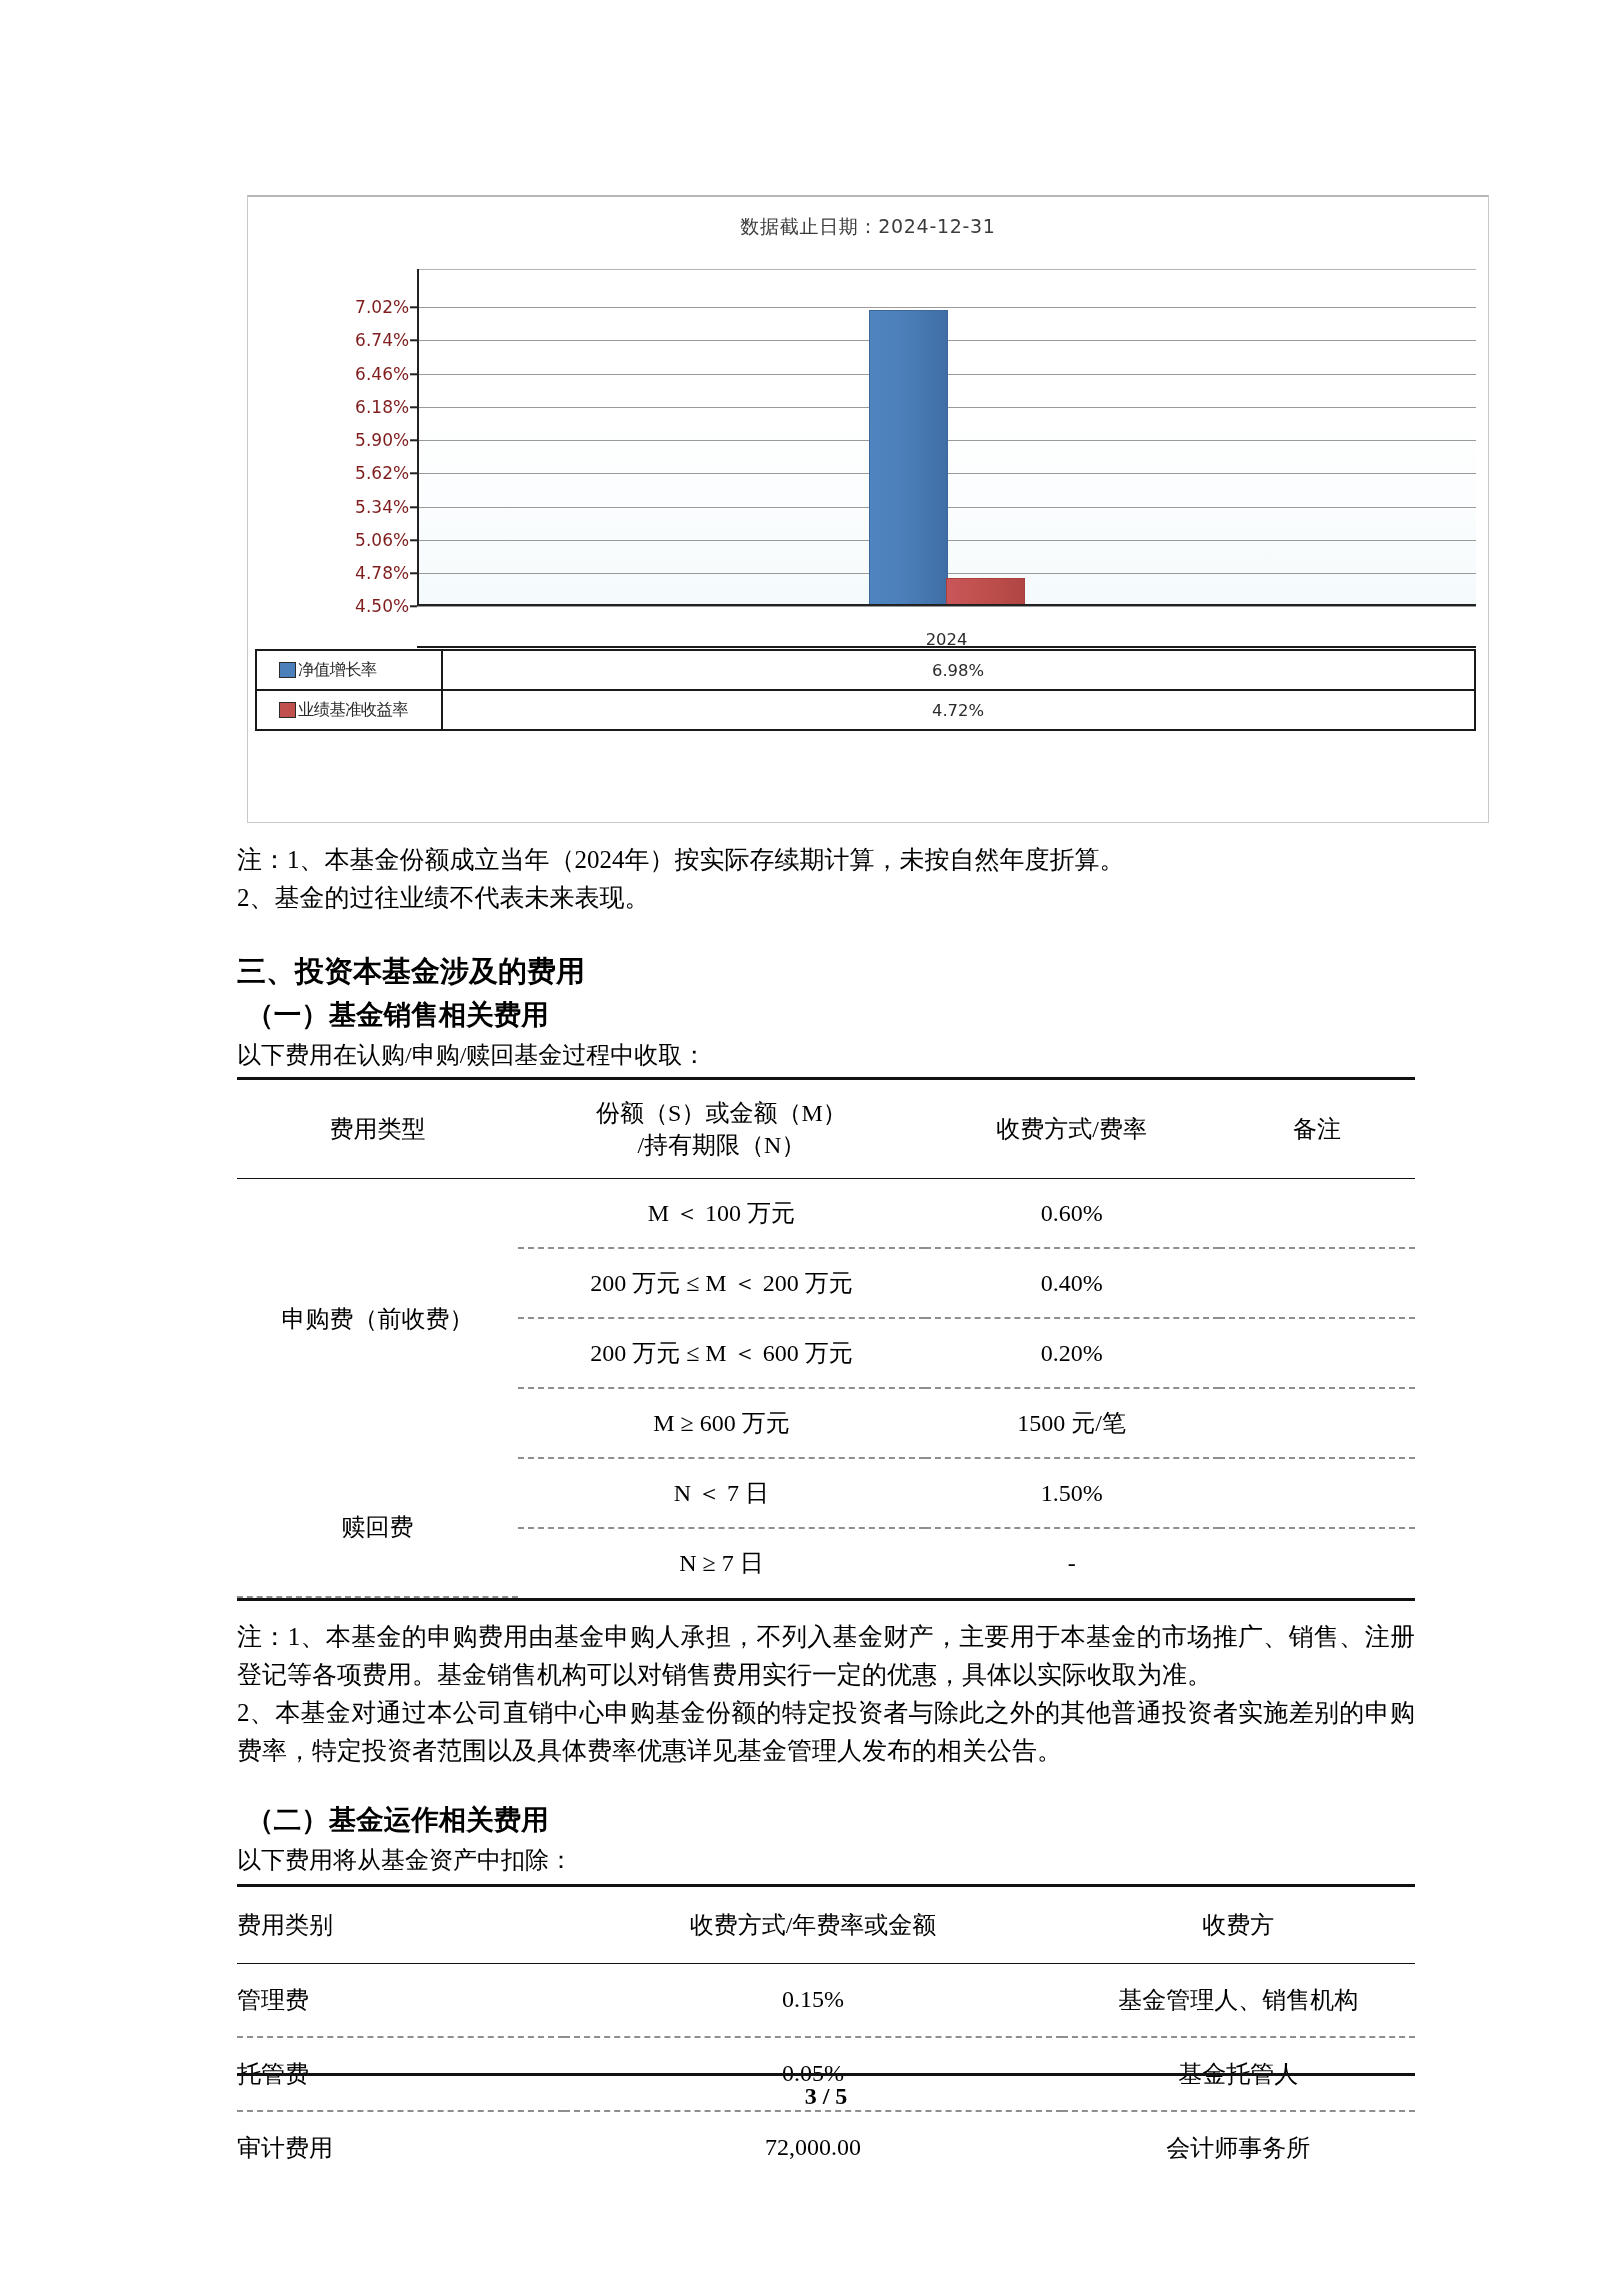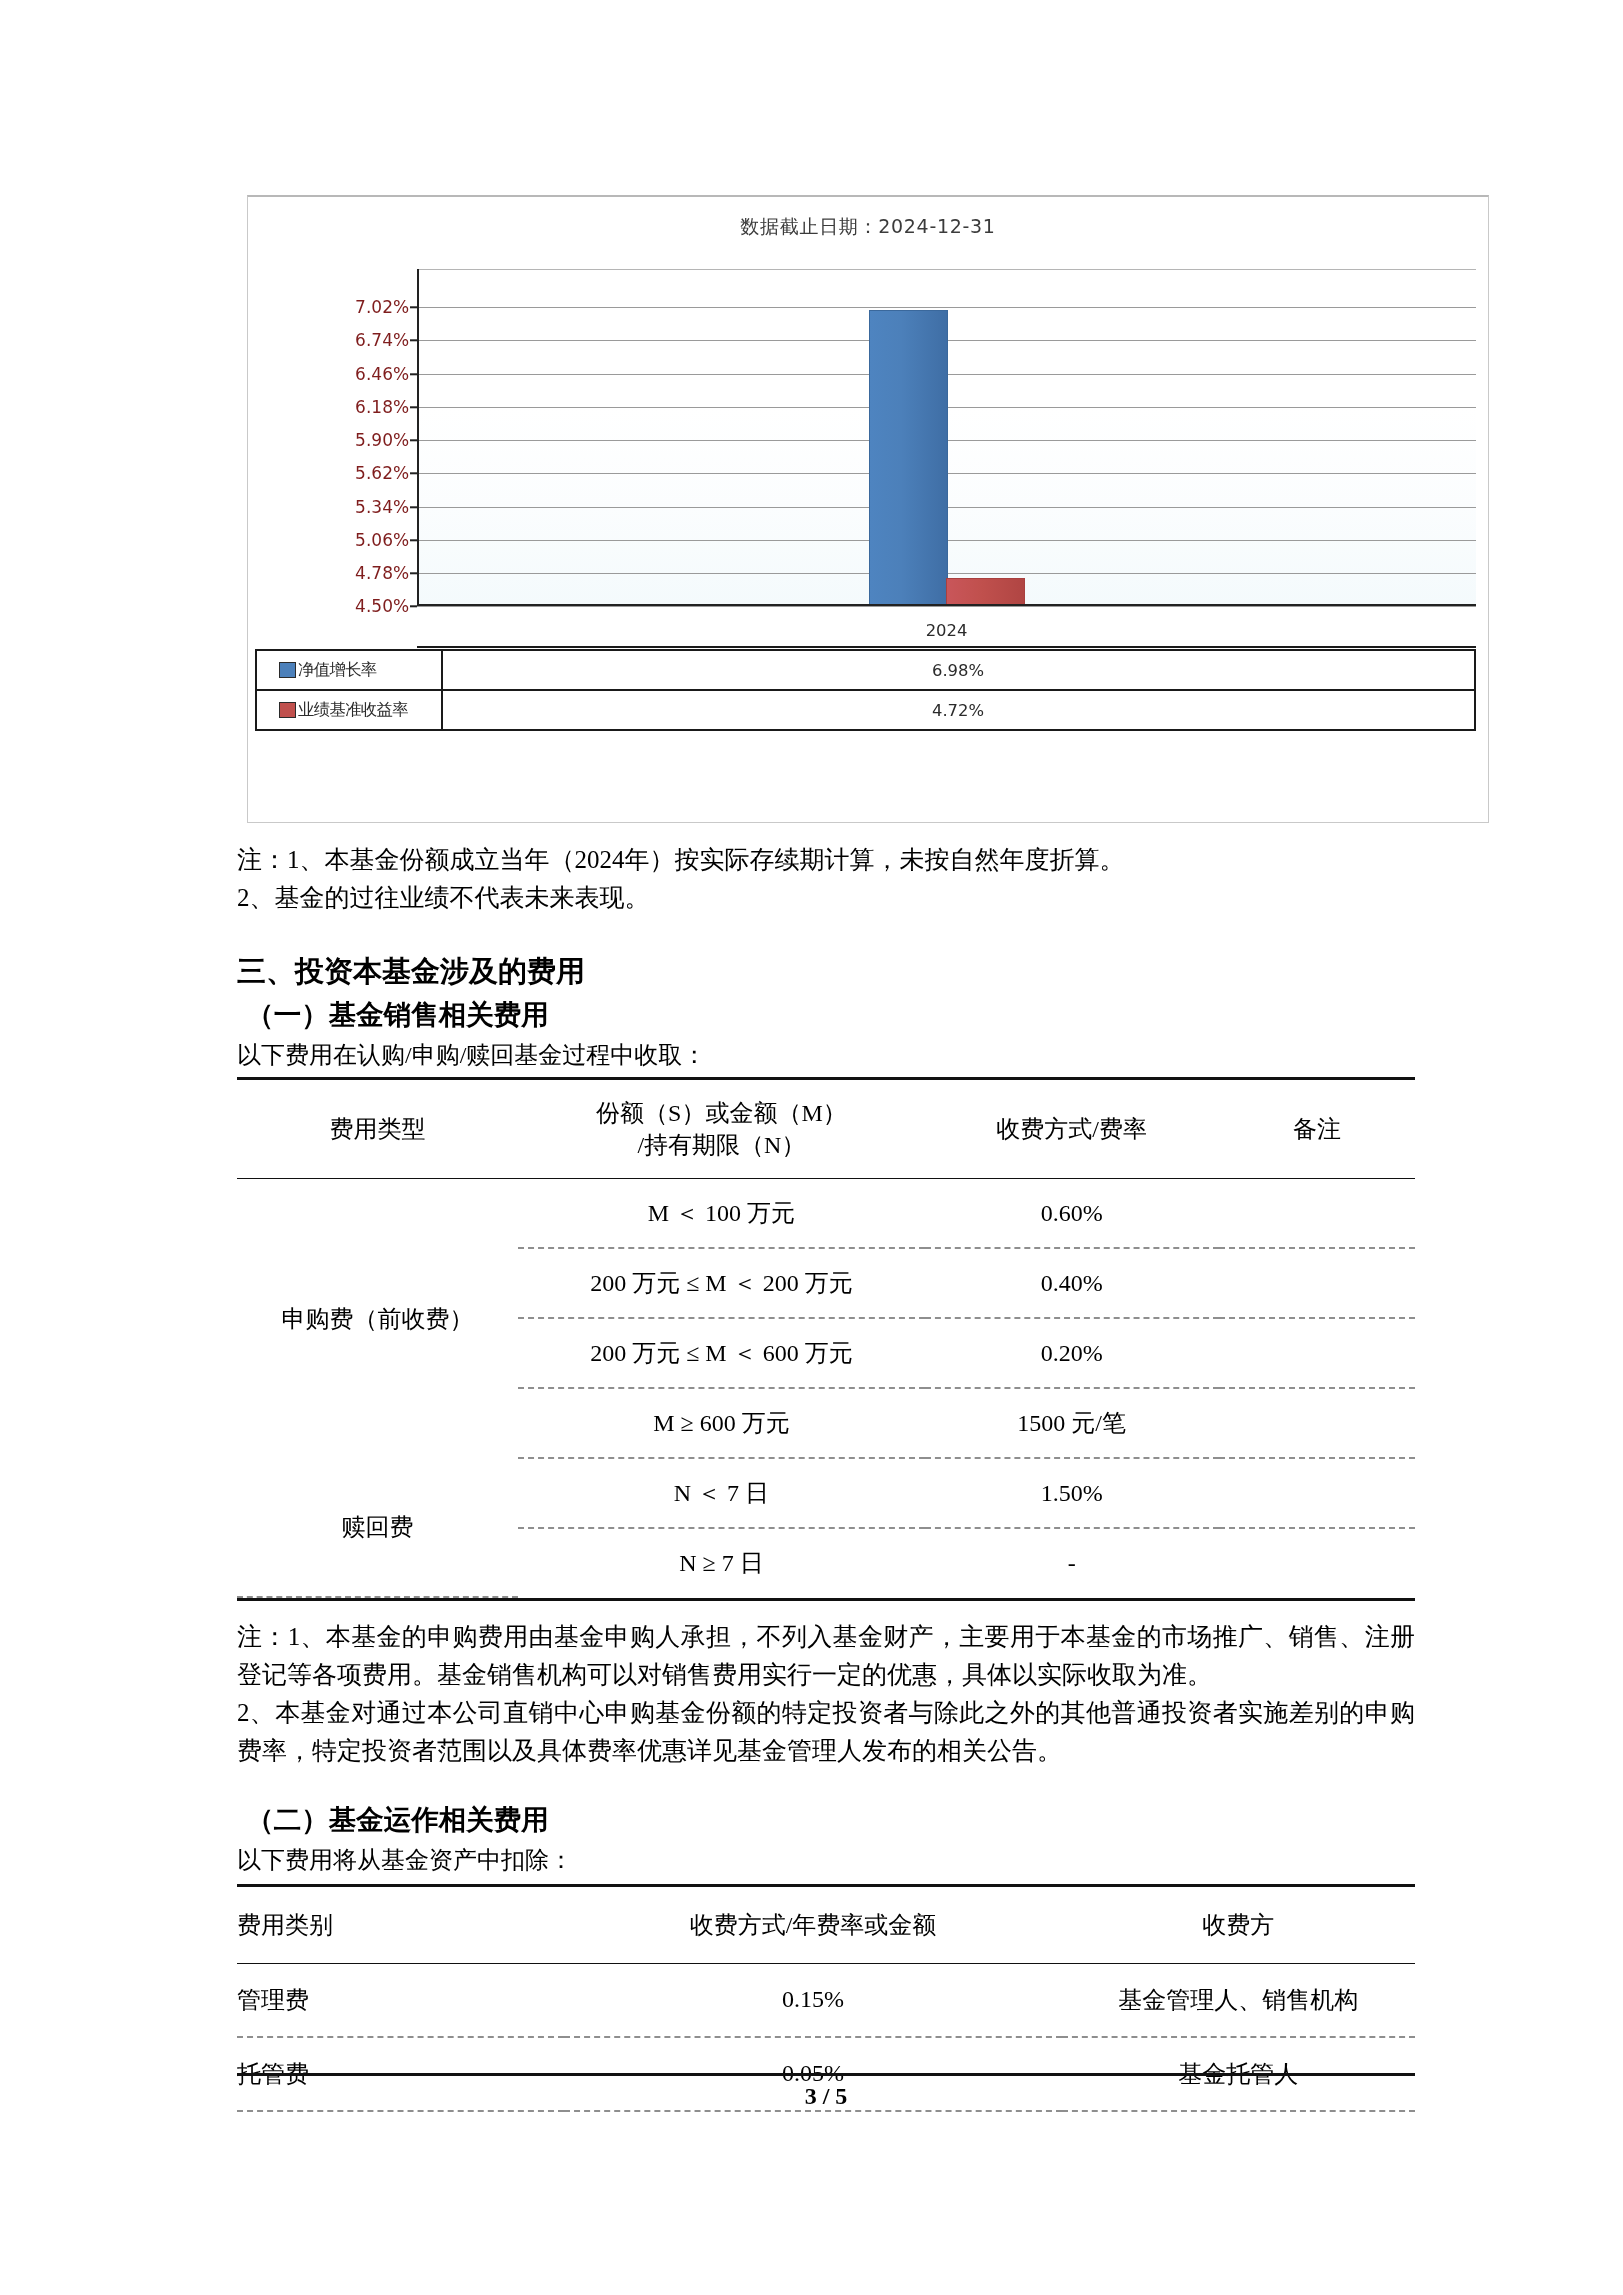--- a/index.html
+++ b/index.html
@@ -115,21 +115,21 @@
     top: 412px;
     width: 1059px;
     height: 39px;
     border-bottom: 2px solid #1a1a1a;
     box-sizing: border-box;
   }
   .cat-label {
     position: absolute;
     left: 0;
     right: 0;
-    top: 12px;
+    top: 21px;
     text-align: center;
     font-family: "DejaVu Sans", "Liberation Sans", sans-serif;
     font-size: 16.4px;
     color: #2b2b2b;
   }
   .legend-table {
     position: absolute;
     left: 6.5px;
     top: 452px;
     width: 1221px;
@@ -412,20 +412,25 @@
     <tr class="datarow">
       <td class="colL dashrule">管理费</td>
       <td class="colC dashrule">0.15%</td>
       <td class="colC dashrule">基金管理人、销售机构</td>
     </tr>
     <tr class="datarow">
       <td class="colL dashrule">托管费</td>
       <td class="colC dashrule">0.05%</td>
       <td class="colC dashrule">基金托管人</td>
     </tr>
+    <tr class="datarow">
+      <td class="colL">审计费用</td>
+      <td class="colC">72,000.00</td>
+      <td class="colC">会计师事务所</td>
+    </tr>
   </tbody>
     </table>
 </div>
 
 <div class="footer">
   <div class="footer-rule"></div>
   <div class="page-num">3 / 5</div>
 </div>
 
 

